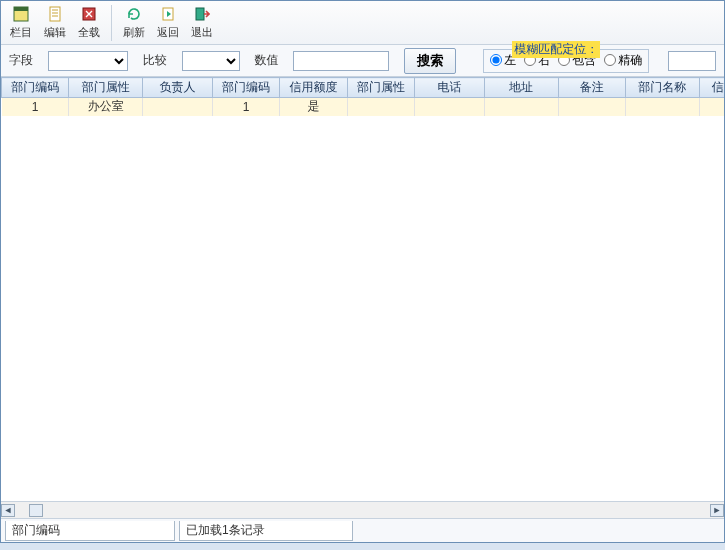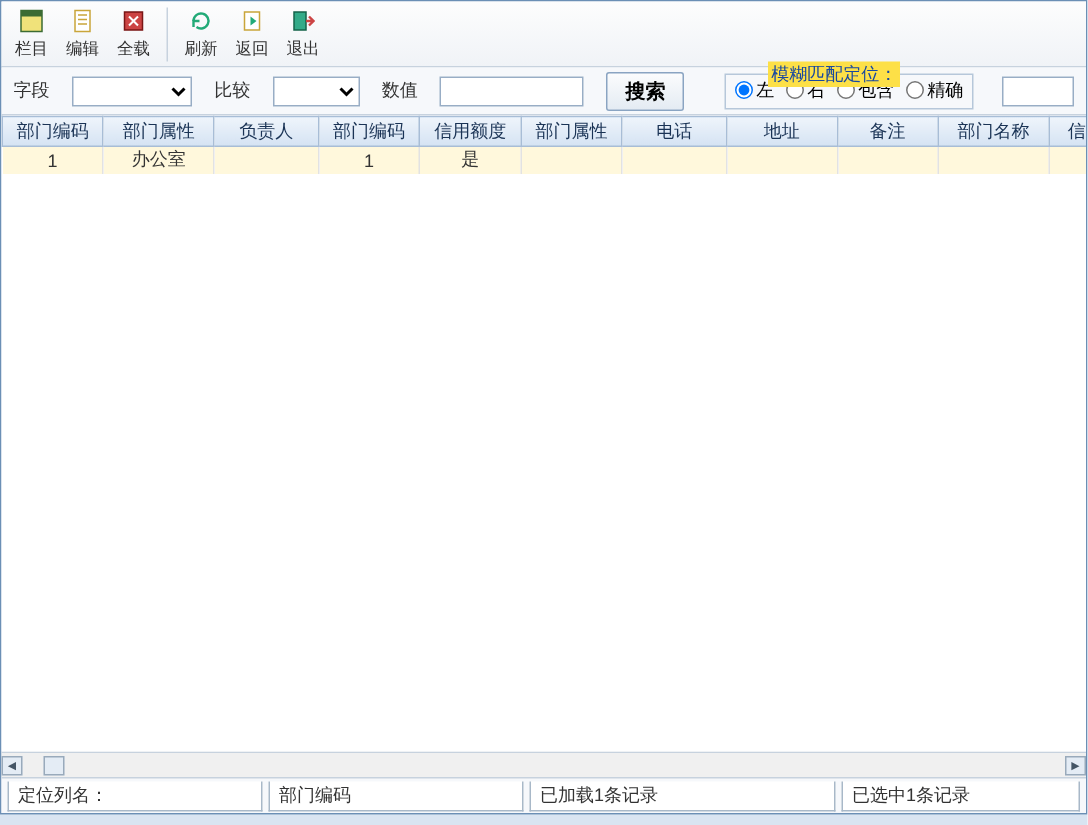--- a/index.html
+++ b/index.html
@@ -155,21 +155,21 @@
     border-top:none;
     padding:0 6px;
     display:flex;align-items:center;
     color:#333;
     margin:2px 0 2px 4px;
     background:#fff;
     height:20px;
   }
   .scell.c1{width:170px;}
   .scell.c2{width:170px;}
-  .scell.c3{width:204px;}
+  .scell.c3{width:174px;}
   .scell.c4{flex:1;margin-right:4px;}
 </style>
 </head>
 <body>
 
 <div class="window">
 
 
   <div class="toolbar">
     <div class="tbtn">
@@ -308,19 +308,17 @@
   </div>
 
   <div class="hscroll">
     <div class="arrow">◄</div>
     <div class="thumb"></div>
     <div style="flex:1"></div>
     <div class="arrow">►</div>
   </div>
 
   <div class="statusbar">
-    <div class="scell c1">定位列名：</div>
     <div class="scell c2">部门编码</div>
     <div class="scell c3">已加载1条记录</div>
-    <div class="scell c4">已选中1条记录</div>
   </div>
 
 </div>
 
 </body></html>

